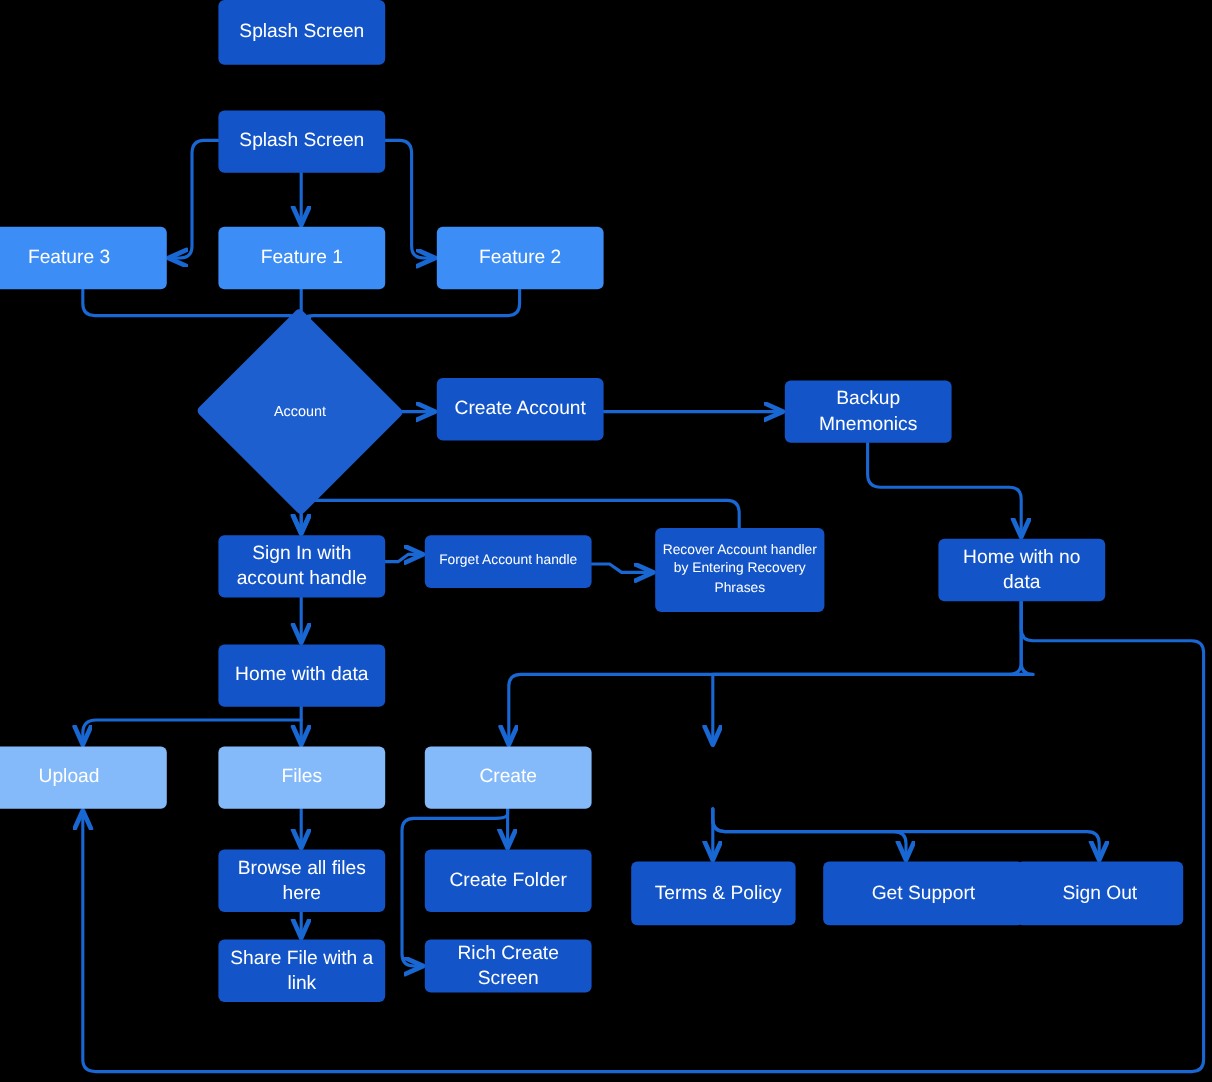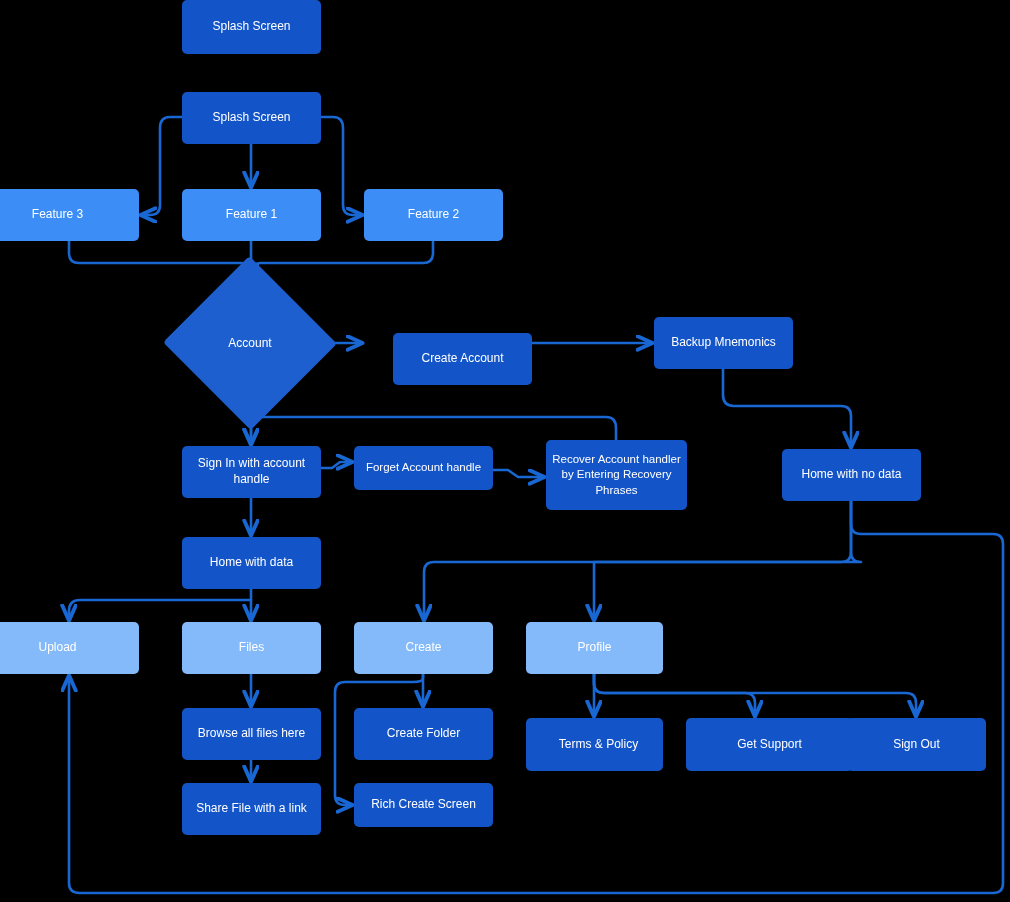--- a/index.html
+++ b/index.html
@@ -5,21 +5,21 @@
   html,body{margin:0;padding:0;background:#000;}
   #stage{position:relative;width:1010px;height:902px;background:#000;overflow:hidden;
          font-family:"Liberation Sans","DejaVu Sans",sans-serif;}
   svg.edges{position:absolute;left:0;top:0;width:1010px;height:902px;}
   .node{position:absolute;box-sizing:border-box;display:flex;align-items:center;
         justify-content:center;text-align:center;color:#fff;border-radius:5px;
         line-height:1.32;padding:2px 6px;}
   .dark{background:#1355c8;}
   .mid{background:#3c8df6;}
   .light{background:#84baf9;}
-  .t12{font-size:12px;}
+  .t12{font-size:16px;}
   .t11{font-size:11.5px;}
   .diamond{position:absolute;display:flex;align-items:center;justify-content:center;
            color:#fff;font-size:12px;}
   .diamond .dshape{position:absolute;left:0;top:0;width:100%;height:100%;
            background:#1e5fd0;transform:rotate(45deg);border-radius:4px;}
   .diamond .dlabel{position:relative;z-index:2;}
 </style>
 </head>
 <body>
 
@@ -105,21 +105,21 @@
 
   <div class="node mid t12" style="left:364px;top:189px;width:139px;height:52px;">
     <span>Feature 2</span>
   </div>
 
   <div class="diamond" style="left:188px;top:282px;width:124px;height:122px;">
     <span class="dshape"></span>
     <span class="dlabel">Account</span>
   </div>
 
-  <div class="node dark t12" style="left:364px;top:333px;width:139px;height:52px;margin-left:29px;">
+  <div class="node dark t12" style="left:364px;top:315px;width:139px;height:52px;">
     <span>Create Account</span>
   </div>
 
   <div class="node dark t12" style="left:654px;top:317px;width:139px;height:52px;">
     <span>Backup Mnemonics</span>
   </div>
 
   <div class="node dark t12" style="left:182px;top:446px;width:139px;height:52px;">
     <span>Sign In with account handle</span>
   </div>
@@ -145,23 +145,20 @@
   </div>
 
   <div class="node light t12" style="left:182px;top:622px;width:139px;height:52px;">
     <span>Files</span>
   </div>
 
   <div class="node light t12" style="left:354px;top:622px;width:139px;height:52px;">
     <span>Create</span>
   </div>
 
-  <div class="node light t12" style="left:526px;top:622px;width:137px;height:52px;">
-    <span>Profile</span>
-  </div>
 
   <div class="node dark t12" style="left:354px;top:708px;width:139px;height:52px;">
     <span>Create Folder</span>
   </div>
 
   <div class="node dark t12" style="left:182px;top:708px;width:139px;height:52px;">
     <span>Browse all files here</span>
   </div>
 
   <div class="node dark t12" style="left:526px;top:718px;width:137px;height:53px;padding-left:14px;">

